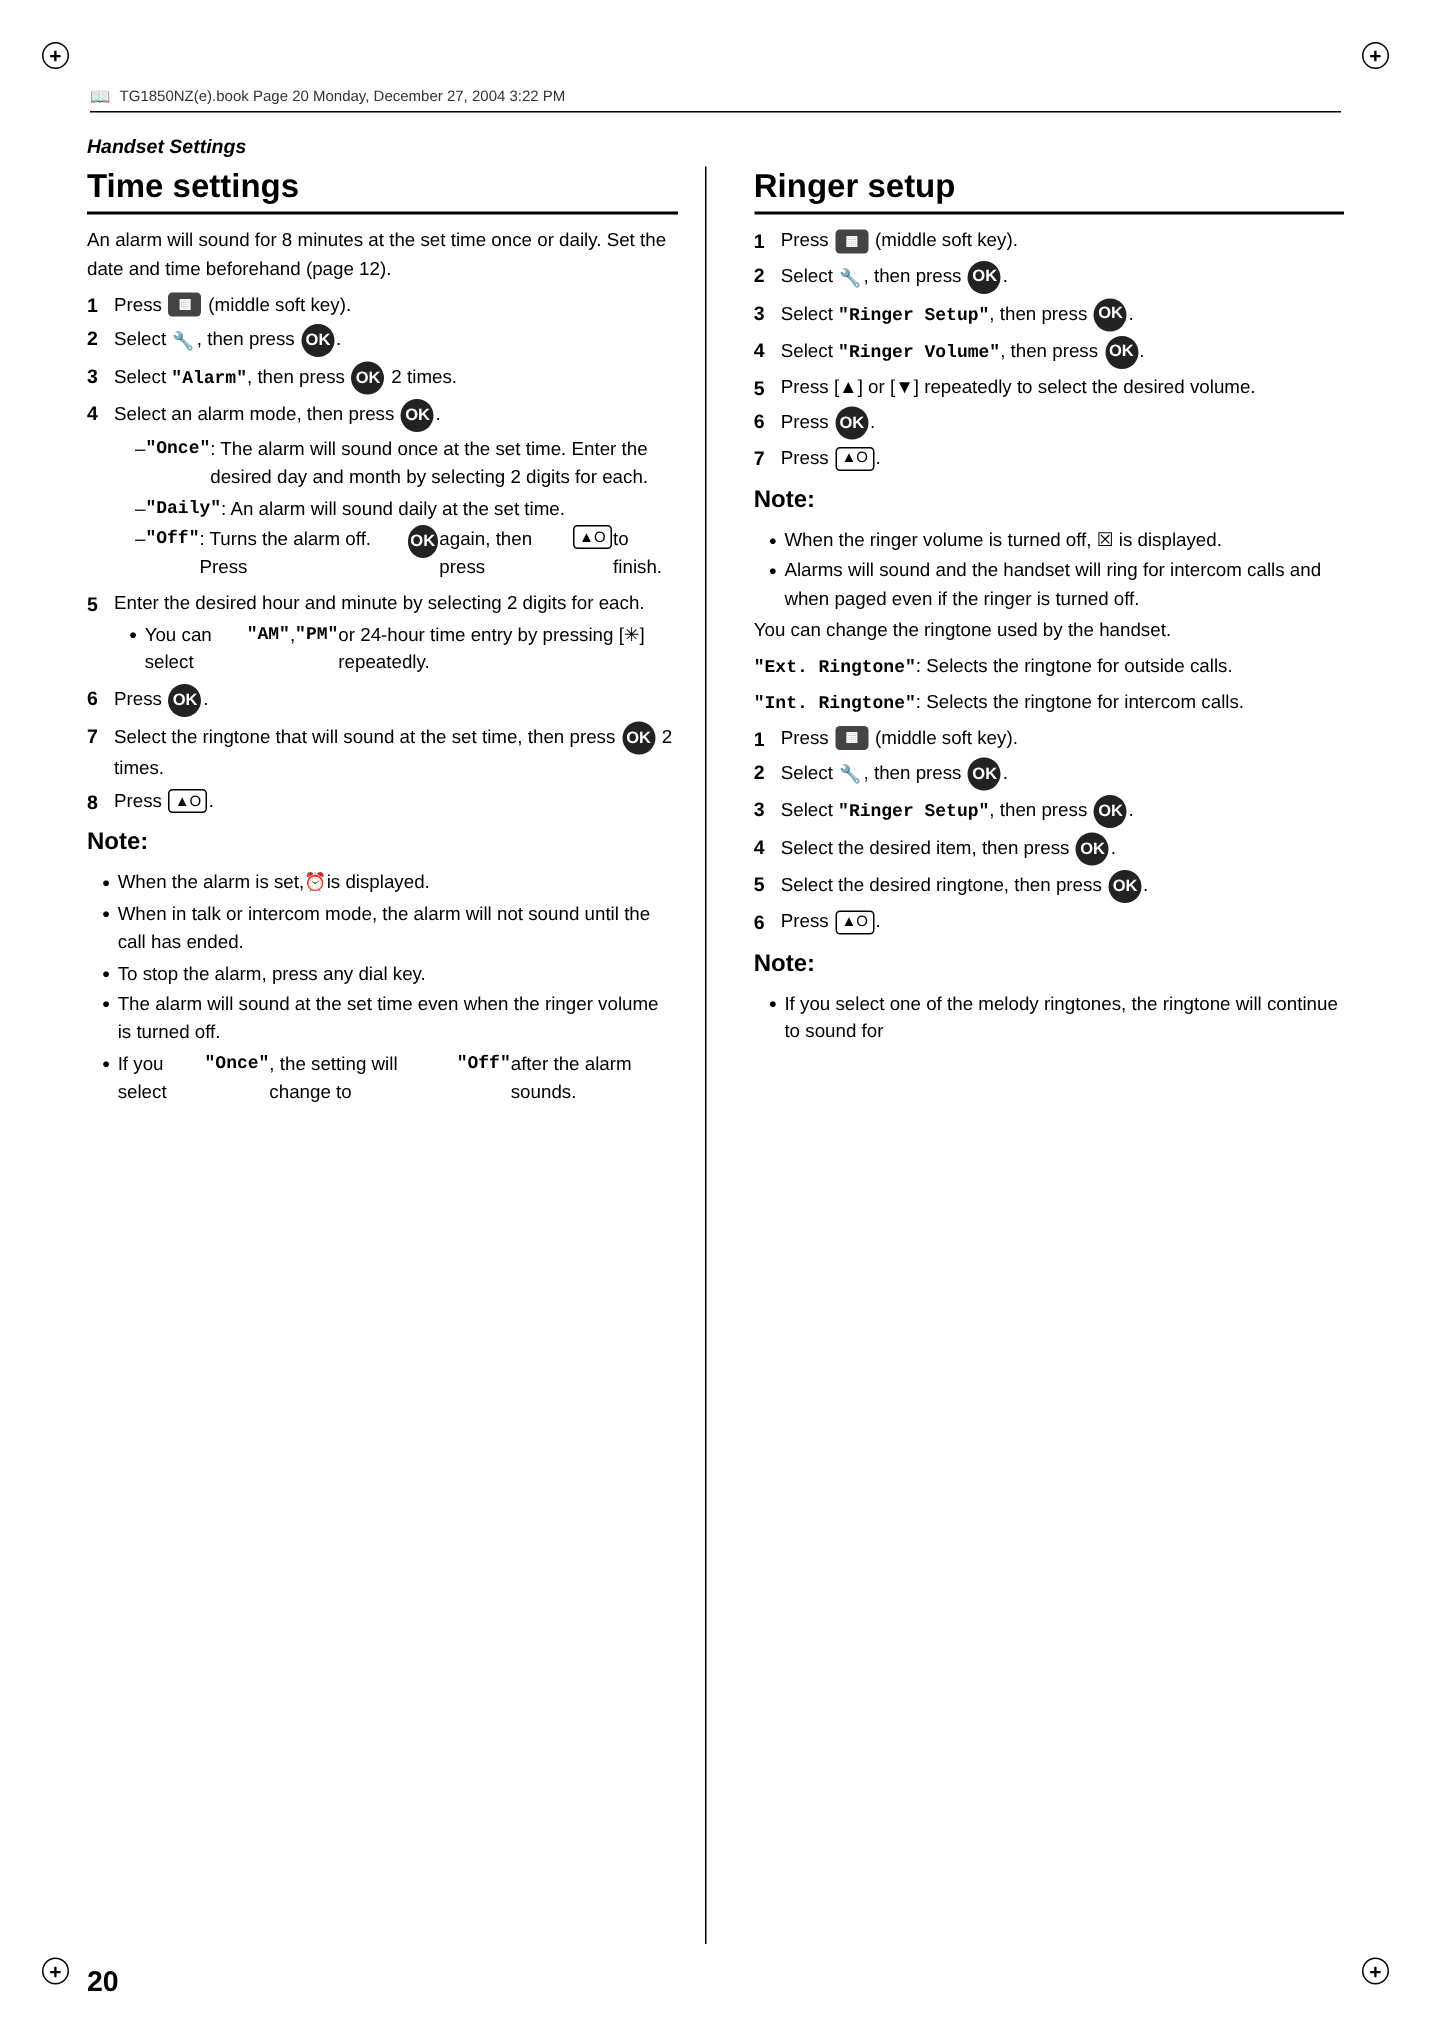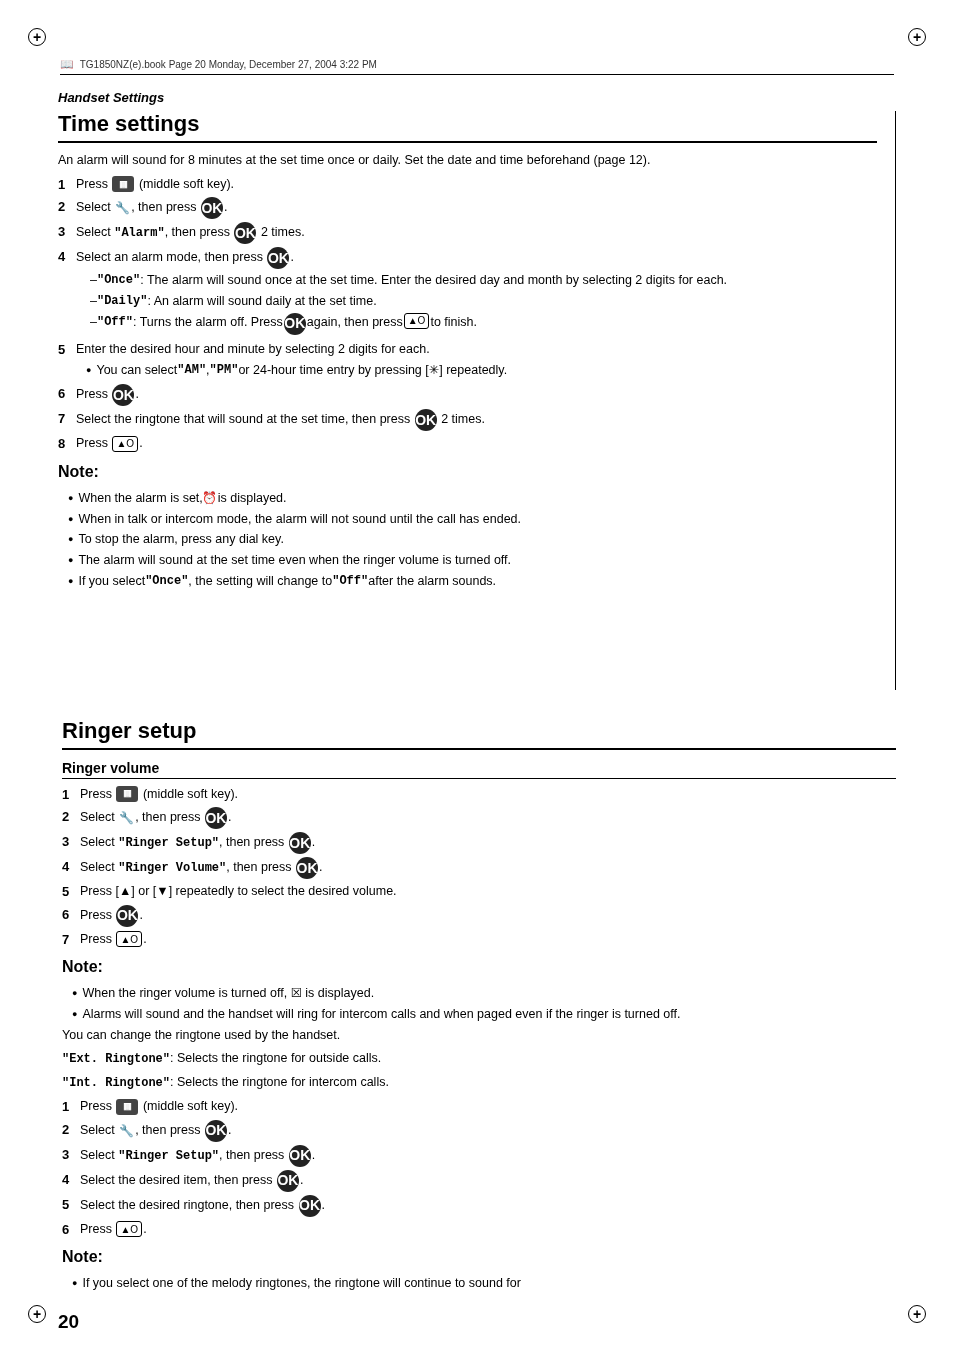--- a/index.html
+++ b/index.html
@@ -74,21 +74,21 @@
     .top-section-label {
       font-style: italic;
       font-weight: bold;
       font-size: 13px;
       margin-bottom: 6px;
     }
 
     
     .two-columns {
       display: flex;
-      flex-direction: column;
+      flex-direction: row;
       gap: 28px;
       flex: 1;
     }
 
     .col-left {
       flex: 1;
       border-right: 1.5px solid #000;
       padding-right: 18px;
     }
 
@@ -190,21 +190,21 @@
     
     .ok-btn {
       display: inline-flex;
       align-items: center;
       justify-content: center;
       background: #222;
       color: #fff;
       border-radius: 50%;
       width: 22px;
       height: 22px;
-      font-size: 14px;
+      font-size: 11px;
       font-weight: bold;
       font-family: Arial;
       vertical-align: middle;
       margin: 0 1px;
     }
 
     
     .soft-key-icon {
       display: inline-flex;
       align-items: center;
@@ -375,21 +375,20 @@
           <li>The alarm will sound at the set time even when the ringer volume is turned off.</li>
           <li>If you select <code>"Once"</code>, the setting will change to <code>"Off"</code> after the alarm sounds.</li>
         </ul>
 
       </div>
 
       <div class="col-right">
 
         <div class="section-title">Ringer setup</div>
 
-        <div class="subsection-title">Ringer volume</div>
 
         <ol class="num-list">
 
           <li>
             <span class="num">1</span>
             <span class="content">
               Press <span class="soft-key-icon">▦</span> (middle soft key).
             </span>
           </li>
 

